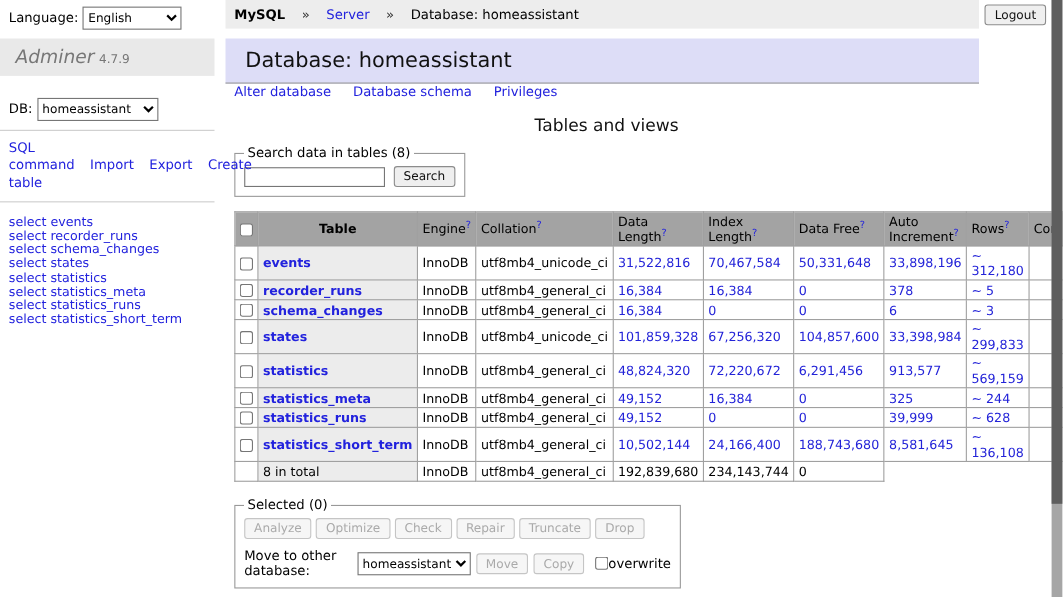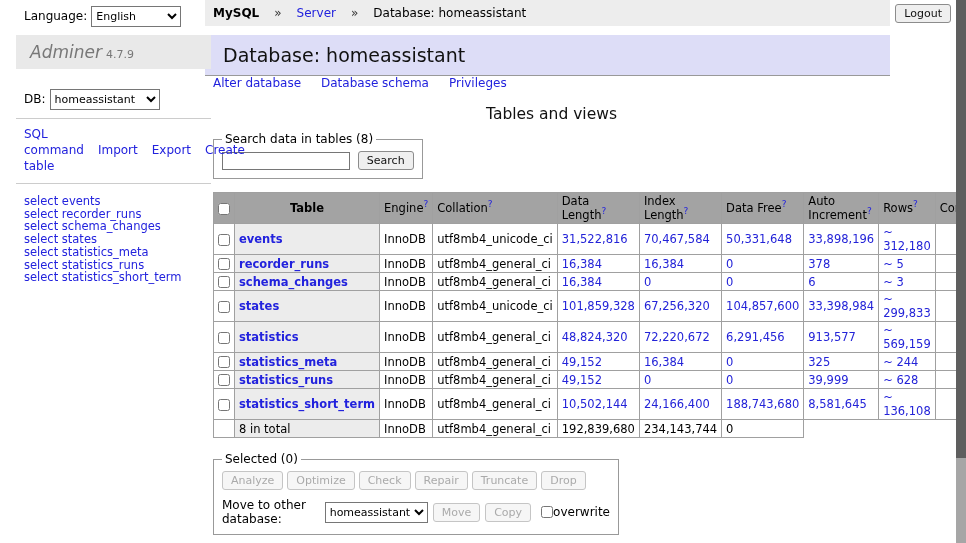--- a/index.html
+++ b/index.html
@@ -1,21 +1,21 @@
 <!DOCTYPE html>
 <html><head>
 <meta charset="utf-8">
 <style>
   * { margin:0; padding:0; box-sizing:content-box; }
   html,body { width:966px; height:543px; overflow:hidden; }
   body { position:relative; background:#fff; font-family:"DejaVu Sans", sans-serif; font-size:12px; color:#000; }
   a { color:#2222dd; text-decoration:none; cursor:pointer; }
 
   
-  .sidebar { position:absolute; left:16px; top:0; width:195px; }
+  .sidebar { position:absolute; left:0; top:0; width:195px; }
   .lang-row { padding:6px 0 0 8px; white-space:nowrap; }
   select { font-family:"DejaVu Sans", sans-serif; font-size:11px; border:1px solid #767676; background:#fff; height:19px; }
   .lang-select { width:88px; margin-left:4px; }
   .h1band { margin-top:8px; background:#e9e9e9; padding:7px 0 7px 14px; }
   .app-name { font-style:italic; font-size:17px; color:#777; }
   .version { font-size:11px; color:#777; margin-left:4px; }
   .db-row { padding:20px 0 8px 8px; }
   .db-select { width:108px; margin-left:4px; }
   .side-hr { border:none; border-top:1px solid #ccc; margin:0; }
   .side-links { padding:7px 8px 9px; line-height:16px; }
@@ -83,20 +83,21 @@
   <hr class="side-hr">
   <div class="side-links">
     <a>SQL command</a><a>Import</a><a>Export</a><a>Create table</a>
   </div>
   <hr class="side-hr">
   <div class="table-list">
     <a>select events</a>
     <a>select recorder_runs</a>
     <a>select schema_changes</a>
     <a>select states</a>
+    <a>select statistics</a>
     <a>select statistics_meta</a>
     <a>select statistics_runs</a>
     <a>select statistics_short_term</a>
   </div>
 </div>
 
 <button class="logout-btn">Logout</button>
 
 <div class="main">
   <div class="breadcrumb">

